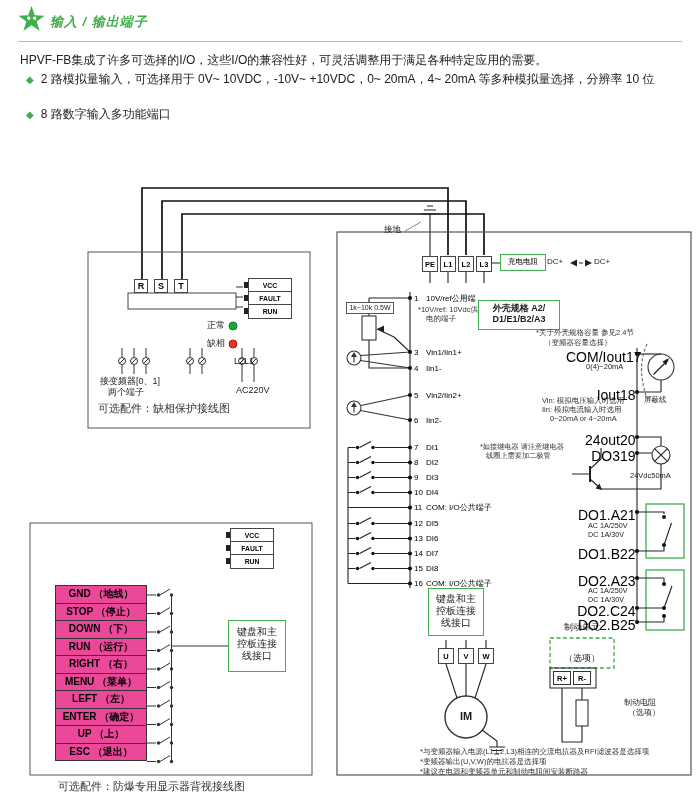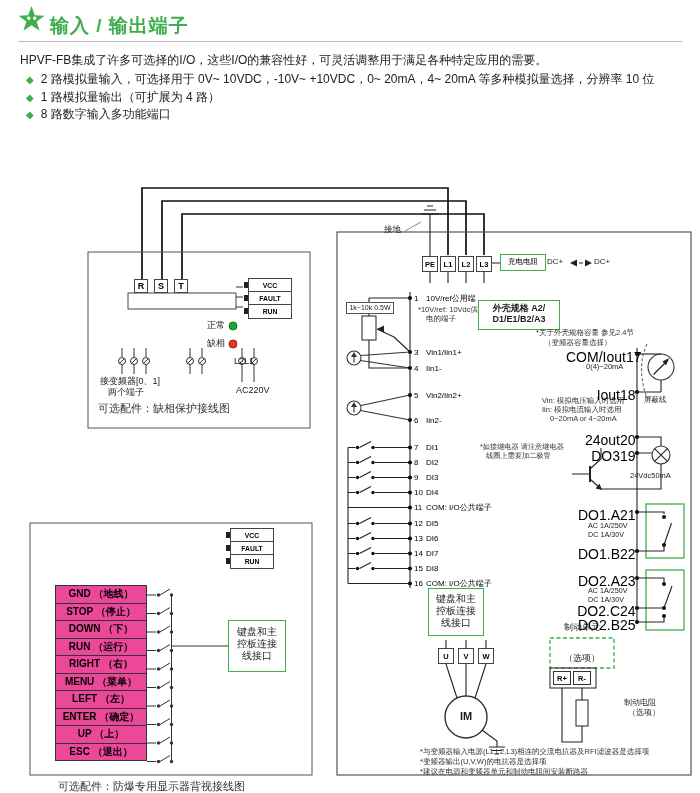--- a/index.html
+++ b/index.html
@@ -4,21 +4,21 @@
 <style>
   * { box-sizing: border-box; margin: 0; padding: 0; }
   body { font-family: "Liberation Sans", sans-serif; background: #fff; }
   .page { position: relative; width: 700px; height: 793px; background: #fff; overflow: hidden; }
   svg.diagram { position: absolute; left: 0; top: 0; pointer-events: none; }
 
   .star { position: absolute; left: 18px; top: 6px; width: 27px; height: 27px;
     background: radial-gradient(circle at 40% 45%, #fff 1.4px, transparent 2px),
                 radial-gradient(circle at 62% 45%, #fff 1.4px, transparent 2px), #3fae4c;
     clip-path: polygon(50% 0%, 62% 34%, 98% 36%, 69% 57%, 80% 92%, 50% 71%, 20% 92%, 31% 57%, 2% 36%, 38% 34%); }
-  .title { position: absolute; left: 50px; top: 13px; font-size: 19px; font-weight: bold; color: #3fae4c; letter-spacing: 1px; }
+  .title { position: absolute; left: 50px; top: 13px; font-size: 13px; font-weight: bold; color: #3fae4c; letter-spacing: 1px; font-style: italic; }
   .divider { position: absolute; left: 18px; top: 41px; width: 664px; height: 1px; background: #b9b9b9; }
   .intro { position: absolute; left: 20px; top: 52px; font-size: 12px; color: #222; white-space: nowrap; }
   .bullet { position: absolute; font-size: 12px; color: #222; white-space: nowrap; }
   .dia { color: #3fae4c; font-size: 10px; margin-right: 7px; }
 
   .lbl { position: absolute; font-size: 8px; color: #1c1c1c; white-space: nowrap; line-height: 1.18; }
   .s7 { font-size: 7.2px; } .s75 { font-size: 7.5px; } .s85 { font-size: 8.5px; }
   .s9 { font-size: 9px; } .s10 { font-size: 10px; }
   .b { font-weight: bold; } .c3 { color: #333; }
 
@@ -251,21 +251,20 @@
       <rect x="576" y="700" width="12" height="26" stroke="#333"></rect>
       <path d="M582,726 L582,742 L562,742 L562,688"></path>
     </g>
   </svg>
 
   <div class="star"></div>
   <div class="title">输入 / 输出端子</div>
   <div class="divider"></div>
   <div class="intro">HPVF-FB集成了许多可选择的I/O，这些I/O的兼容性好，可灵活调整用于满足各种特定应用的需要。</div>
   <div class="bullet" style="left:26px;top:71px"><span class="dia">◆</span><span>2 路模拟量输入，可选择用于 0V~ 10VDC，-10V~ +10VDC，0~ 20mA，4~ 20mA 等多种模拟量选择，分辨率 10 位</span></div>
-  <div class="bullet" style="left:26px;top:89px"><span class="dia">◆</span><span>1 路模拟量输出（可扩展为 4 路）</span></div>
   <div class="bullet" style="left:26px;top:106px"><span class="dia">◆</span><span>8 路数字输入多功能端口</span></div>
 
   <div class="sq sq14" style="left:134px;top:279px">R</div>
   <div class="sq sq14" style="left:154px;top:279px">S</div>
   <div class="sq sq14" style="left:174px;top:279px">T</div>
   <div class="statusbox" style="left:248px;top:278px">
     <div class="cell">VCC</div>
     <div class="cell">FAULT</div>
     <div class="cell">RUN</div>
   </div>

